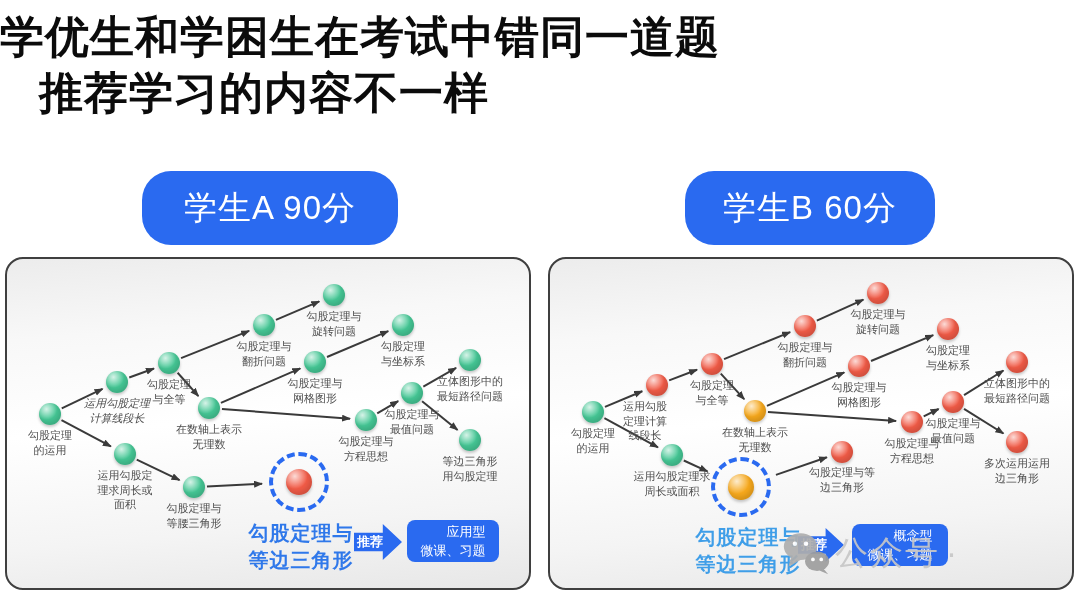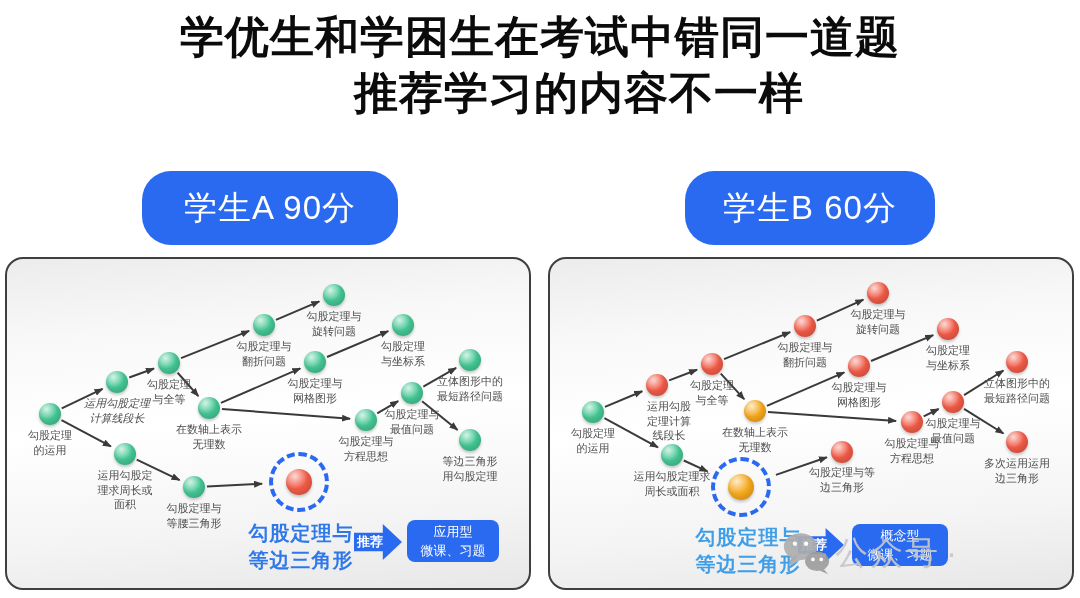--- a/index.html
+++ b/index.html
@@ -1,19 +1,19 @@
 <!DOCTYPE html>
 <html style="--accent-blue: #2a6af0; --node-green: #45c795; --node-red: #f15b47; --node-orange: #f6a81c; --arrow-dark: #3a3a3a; --node-label-gray: #4d4d4d; --title-black: #0b0b0b; --panel-border: #3f3f3f; --watermark-gray: #c7c7c7;"><head>
 <meta charset="utf-8">
 <style>
   * { margin:0; padding:0; box-sizing:border-box; }
   html,body { width:1080px; height:598px; background:#ffffff; overflow:hidden;
               font-family:"Liberation Sans", sans-serif; position:relative; }
 
-  .title-line { position:absolute; left:0; width:1080px; text-align:center;
+  .title-line { position:absolute; left:0; width:1080px; text-align:left;
                 font-weight:900; font-size:44px; color:var(--title-black,#0b0b0b);
                 letter-spacing:1px; }
   #title1 { top:8px; }
   #title2 { top:64px;margin-left:39px; }
 
   .pill { position:absolute; top:171px; height:74px; border-radius:29px;
           background:var(--accent-blue,#2a6af0); color:#ffffff;
           display:flex; align-items:center; justify-content:center;
           font-size:33px; font-weight:500; letter-spacing:1px; }
   #pill-a { left:142px; width:256px; }
@@ -41,21 +41,21 @@
               font-weight:bold; font-size:20px; line-height:1.35; white-space:pre;
               letter-spacing:1px; }
 
   .rec-arrow { position:absolute; background:var(--accent-blue,#2a6af0); color:#fff;
                display:flex; align-items:center; justify-content:flex-start;
                padding-left:3px; font-size:13px; font-weight:bold;
                clip-path:polygon(0 24%,60% 24%,60% 0,100% 50%,60% 100%,60% 76%,0 76%); }
 
   .rec-box { position:absolute; background:var(--accent-blue,#2a6af0); color:#fff;
              border-radius:8px; display:flex; align-items:center; justify-content:center;
-             text-align:center; font-size:13px; line-height:1.5; white-space:pre; }
+             text-align:right; font-size:13px; line-height:1.5; white-space:pre; }
 
   .watermark { position:absolute; left:782px; top:528px; height:50px; z-index:60;
                display:flex; align-items:center; color:var(--watermark-gray,#c7c7c7);
                font-size:33px; opacity:.92; }
   .watermark .wm-text { margin-left:5px; letter-spacing:2px; }
   .watermark .wm-dot  { margin:0 6px; }
 </style>
 </head>
 <body>
 
@@ -158,21 +158,21 @@
         <line x1="373.6839897933707" y1="157.3004927837216" x2="388.6197048696976" y2="150.01477811234264" stroke="#3a3a3a" stroke-width="2" marker-end="url(#arr1)"></line>
         <line x1="414.02397795206616" y1="136.11001377995865" x2="453.4320271359186" y2="111.47998304005088" stroke="#3a3a3a" stroke-width="2" marker-end="url(#arr1)"></line>
         <line x1="414.02397795206616" y1="149.88998622004135" x2="453.4320271359186" y2="174.52001695994912" stroke="#3a3a3a" stroke-width="2" marker-end="url(#arr1)"></line>
         <line x1="133.7934470473406" y1="201.46942471760724" x2="157.4340353267998" y2="212.43317580373323" stroke="#3a3a3a" stroke-width="2" marker-end="url(#arr1)"></line>
         <line x1="225.96036739852636" y1="215.88502119853047" x2="276.8820032871237" y2="198.23890975198682" stroke="#3a3a3a" stroke-width="2" marker-end="url(#arr1)"></line>
       </svg>
       <div class="node" style="left: 32px; top: 142px; --c: #45c795;"></div>
       <div class="nlabel" style="left: 43px; top: 167px;">勾股定理
 的运用</div>
       <div class="node" style="left: 96px; top: 115px; --c: #f15b47;"></div>
-      <div class="nlabel" style="left: 119px; top: 140px;">运用勾股
+      <div class="nlabel" style="left: 95px; top: 140px;">运用勾股
 定理计算
 线段长</div>
       <div class="node" style="left: 151px; top: 94px; --c: #f15b47;"></div>
       <div class="nlabel" style="left: 162px; top: 119px;">勾股定理
 与全等</div>
       <div class="node" style="left: 244px; top: 56px; --c: #f15b47;"></div>
       <div class="nlabel" style="left: 255px; top: 81px;">勾股定理与
 翻折问题</div>
       <div class="node" style="left: 317px; top: 23px; --c: #f15b47;"></div>
       <div class="nlabel" style="left: 328px; top: 48px;">勾股定理与

